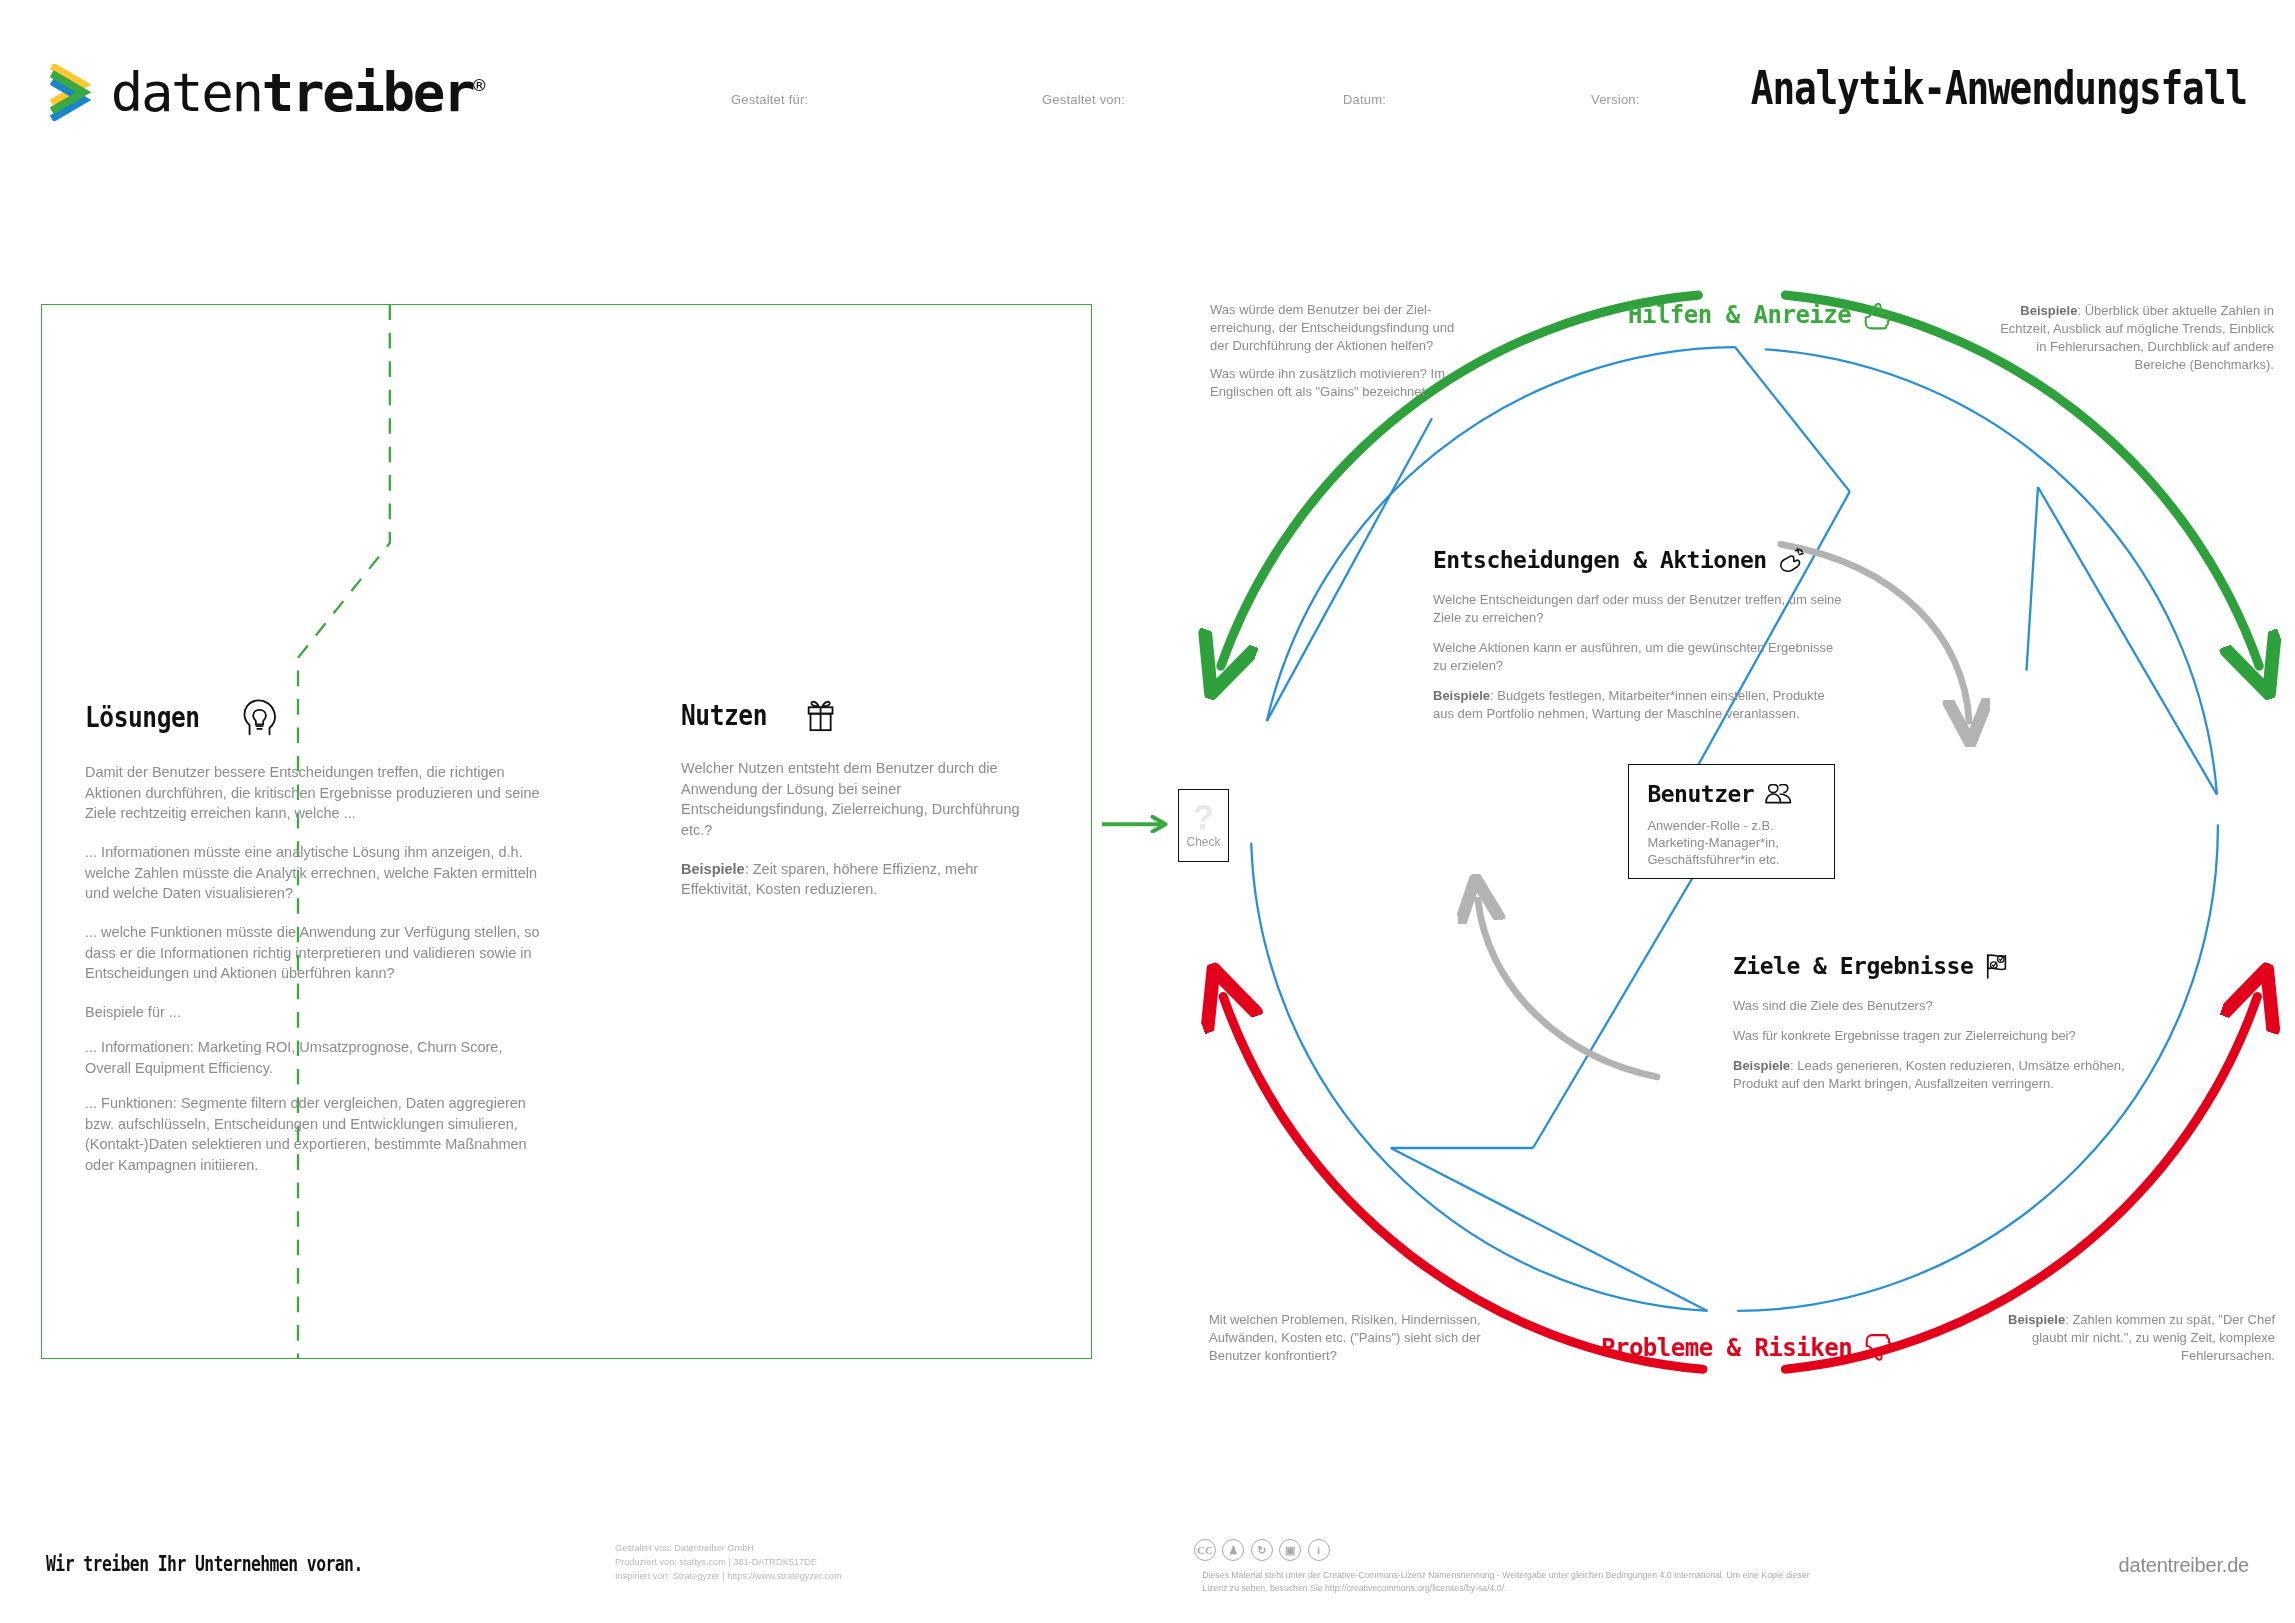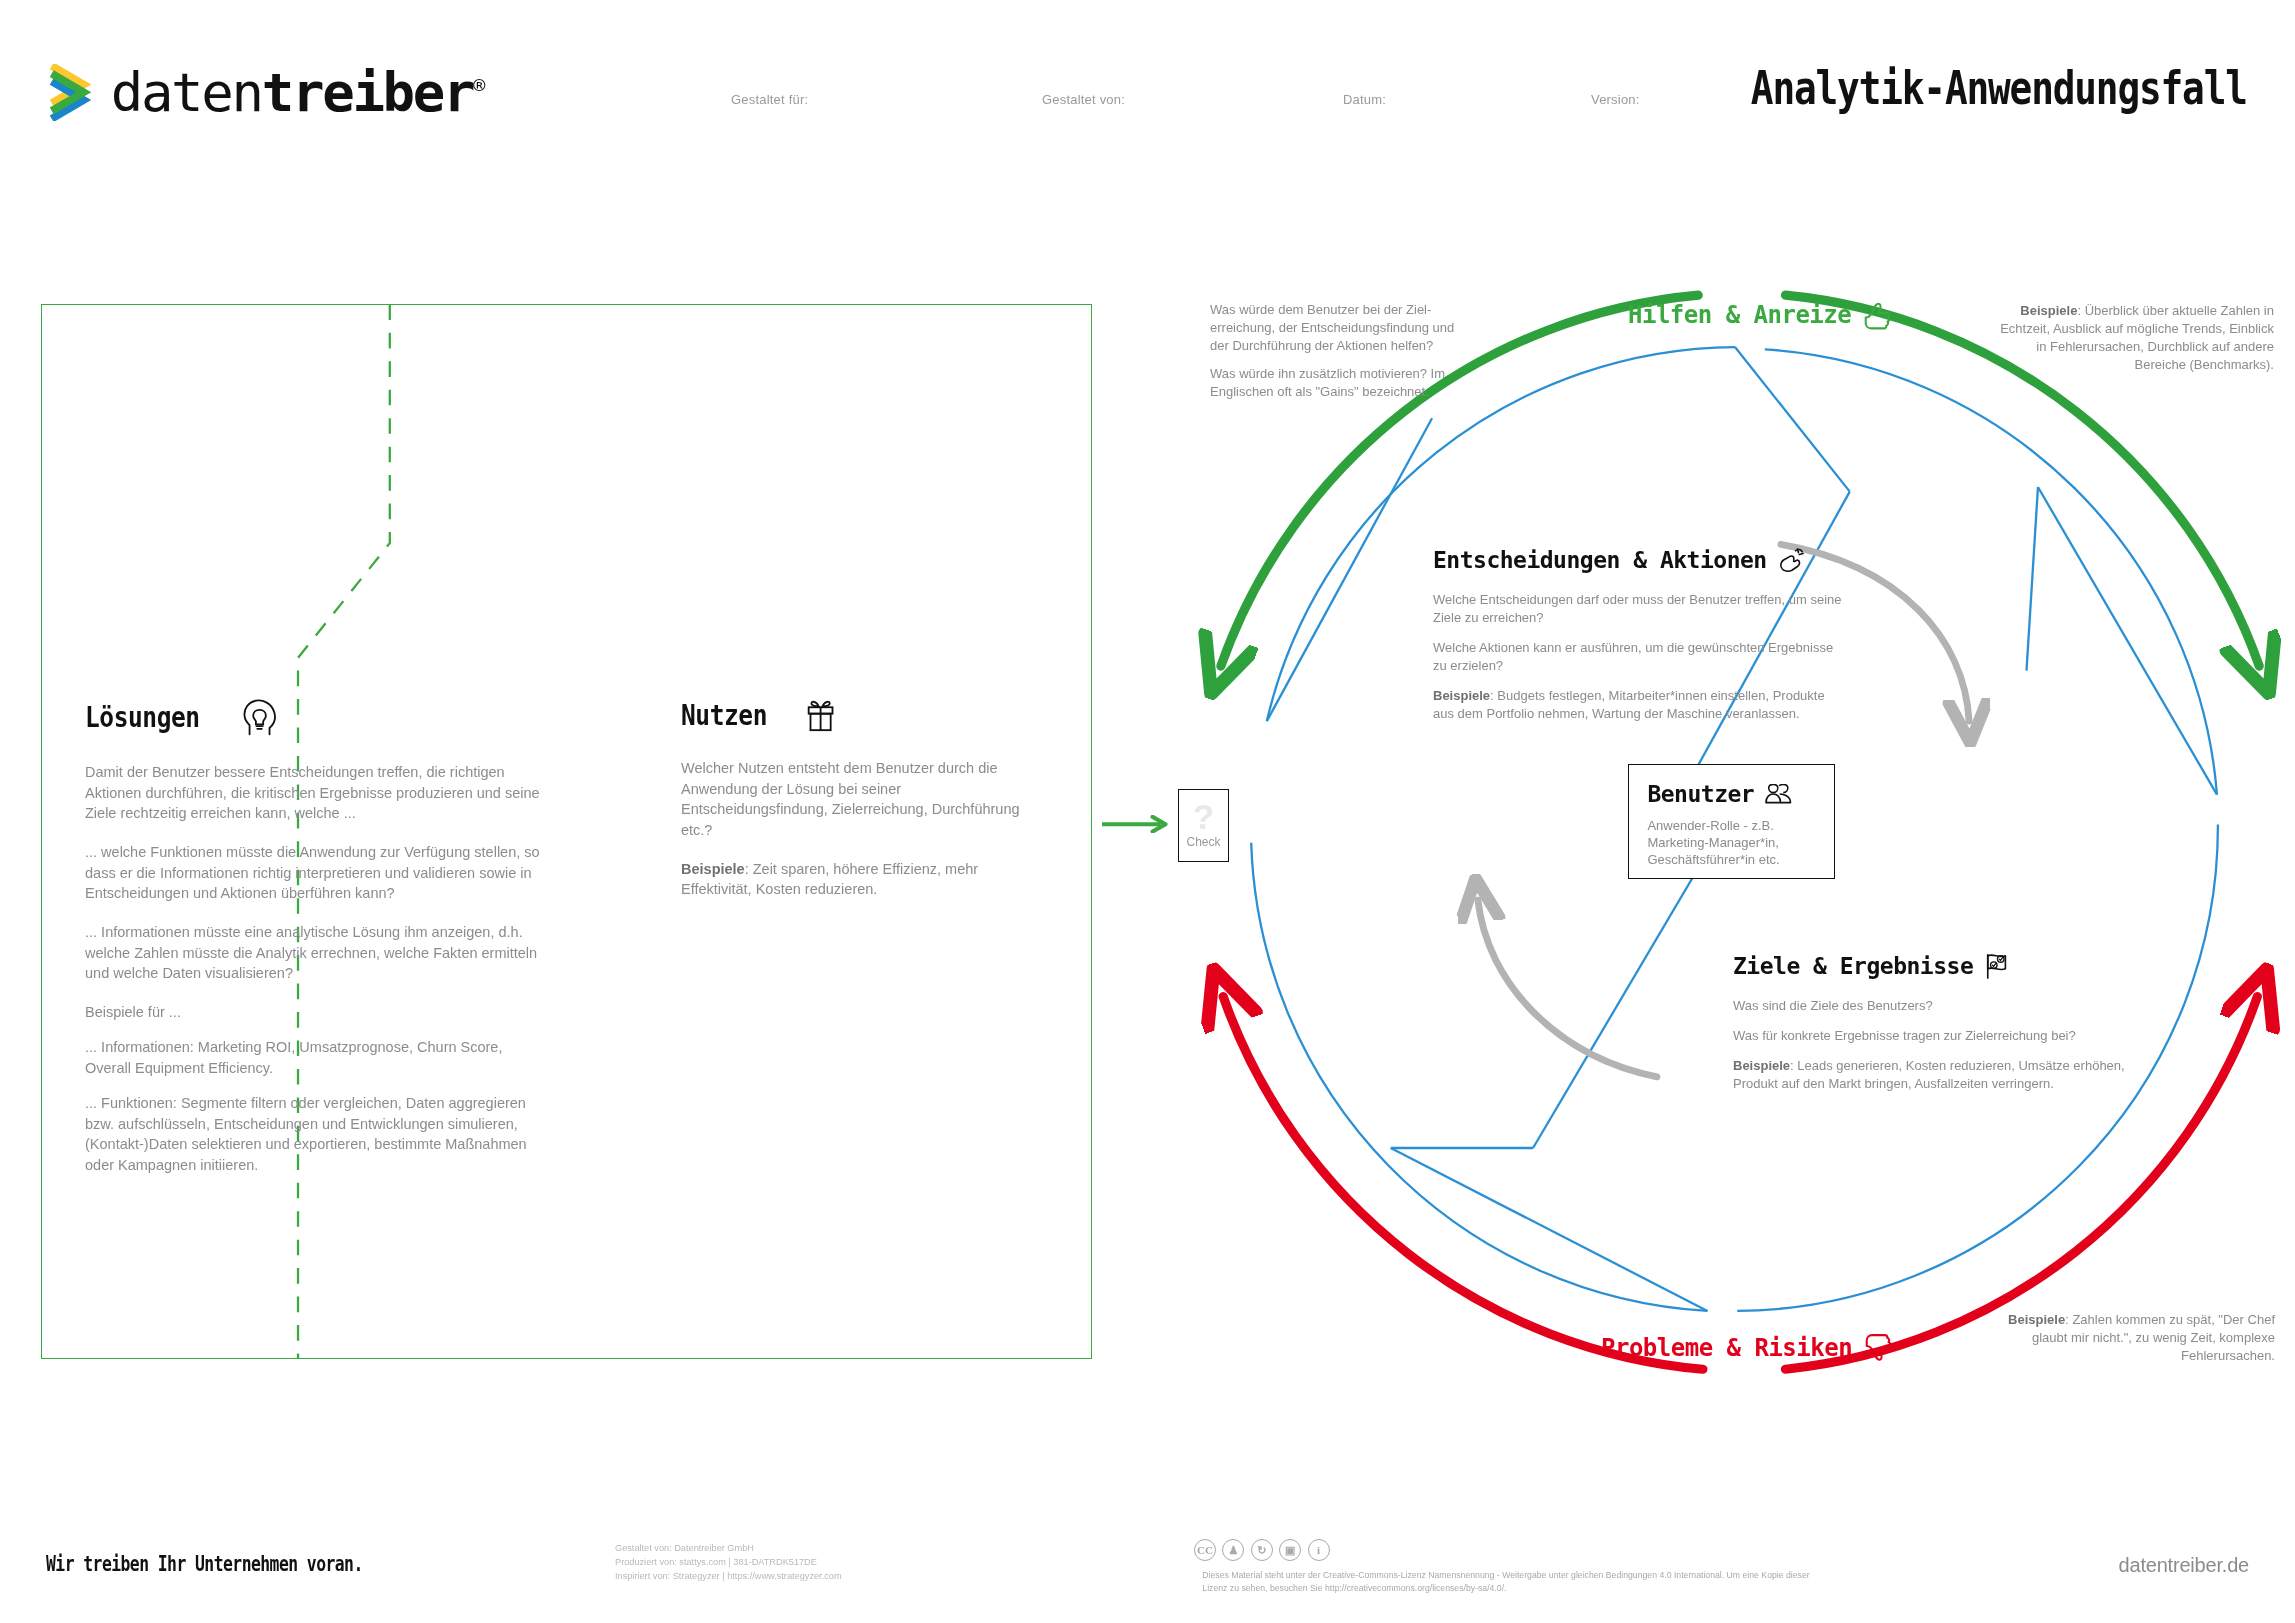--- a/index.html
+++ b/index.html
@@ -134,22 +134,22 @@
   <div class="sec" id="sec-loesungen">
     <div class="sec-head">
       <div class="sec-title">Lösungen</div>
       <svg width="36" height="39" viewBox="0 0 78 86">
         <path d="M60 80 L60 66 C72 56 74 42 70 30 C64 12 46 3 30 6 C13 9 3 24 5 40 C6 50 12 56 16 60 L16 80" fill="none" stroke="#111" stroke-width="4" stroke-linecap="round"></path>
         <path d="M38 26 C29 26 24 32 24 39 C24 45 29 48 30 52 L30 58 L46 58 L46 52 C47 48 52 45 52 39 C52 32 47 26 38 26Z" fill="none" stroke="#111" stroke-width="4"></path>
         <path d="M31 62 L45 62 M33 68 L43 68" stroke="#111" stroke-width="4" stroke-linecap="round"></path>
       </svg>
     </div>
     <p class="para">Damit der Benutzer bessere Entscheidungen treffen, die richtigen Aktionen durchführen, die kritischen Ergebnisse produzieren und seine Ziele rechtzeitig erreichen kann, welche ...</p>
+    <p class="para">... Informationen müsste eine analytische Lösung ihm anzeigen, d.h. welche Zahlen müsste die Analytik errechnen, welche Fakten ermitteln und welche Daten visualisieren?</p>
     <p class="para">... welche Funktionen müsste die Anwendung zur Verfügung stellen, so dass er die Informationen richtig interpretieren und validieren sowie in Entscheidungen und Aktionen überführen kann?</p>
-    <p class="para">... Informationen müsste eine analytische Lösung ihm anzeigen, d.h. welche Zahlen müsste die Analytik errechnen, welche Fakten ermitteln und welche Daten visualisieren?</p>
     <p class="para tight">Beispiele für ...</p>
     <p class="para tight">... Informationen: Marketing ROI, Umsatzprognose, Churn Score, Overall Equipment Efficiency.</p>
     <p class="para">... Funktionen: Segmente filtern oder vergleichen, Daten aggregieren bzw. aufschlüsseln, Entscheidungen und Entwicklungen simulieren, (Kontakt-)Daten selektieren und exportieren, bestimmte Maßnahmen oder Kampagnen initiieren.</p>
   </div>
 
   <div class="sec" id="sec-nutzen">
     <div class="sec-head">
       <div class="sec-title">Nutzen</div>
       <svg width="33" height="35" viewBox="0 0 72 76">
         <path d="M30 18 C24 6 14 6 14 12 C14 18 26 18 30 18Z" fill="none" stroke="#111" stroke-width="4"></path>
@@ -243,20 +243,23 @@
 
   <div class="edge-note" id="note-tl">
     <p>Was würde dem Benutzer bei der Ziel-erreichung, der Entscheidungsfindung und der Durchführung der Aktionen helfen?</p>
     <p>Was würde ihn zusätzlich motivieren? Im Englischen oft als "Gains" bezeichnet.</p>
   </div>
 
   <div class="edge-note" id="note-tr">
     <p><b>Beispiele</b><span>: Überblick über aktuelle Zahlen in Echtzeit, Ausblick auf mögliche Trends, Einblick in Fehlerursachen, Durchblick auf andere Bereiche (Benchmarks).</span></p>
   </div>
 
+  <div class="edge-note" id="note-bl">
+    <p>Mit welchen Problemen, Risiken, Hindernissen, Aufwänden, Kosten etc. ("Pains") sieht sich der Benutzer konfrontiert?</p>
+  </div>
 
   <div class="edge-note" id="note-br">
     <p><b>Beispiele</b><span>: Zahlen kommen zu spät, "Der Chef glaubt mir nicht.", zu wenig Zeit, komplexe Fehlerursachen.</span></p>
   </div>
 
   <div id="blk-entsch">
     <div class="inner-title">
       <span>Entscheidungen &amp; Aktionen</span>
       <svg width="26" height="25" viewBox="0 0 56 54">
         <path d="M8 44 C4 38 6 30 12 26 L26 18 C30 16 34 18 34 22 L34 30" fill="none" stroke="#111" stroke-width="3.5" stroke-linejoin="round"></path>

